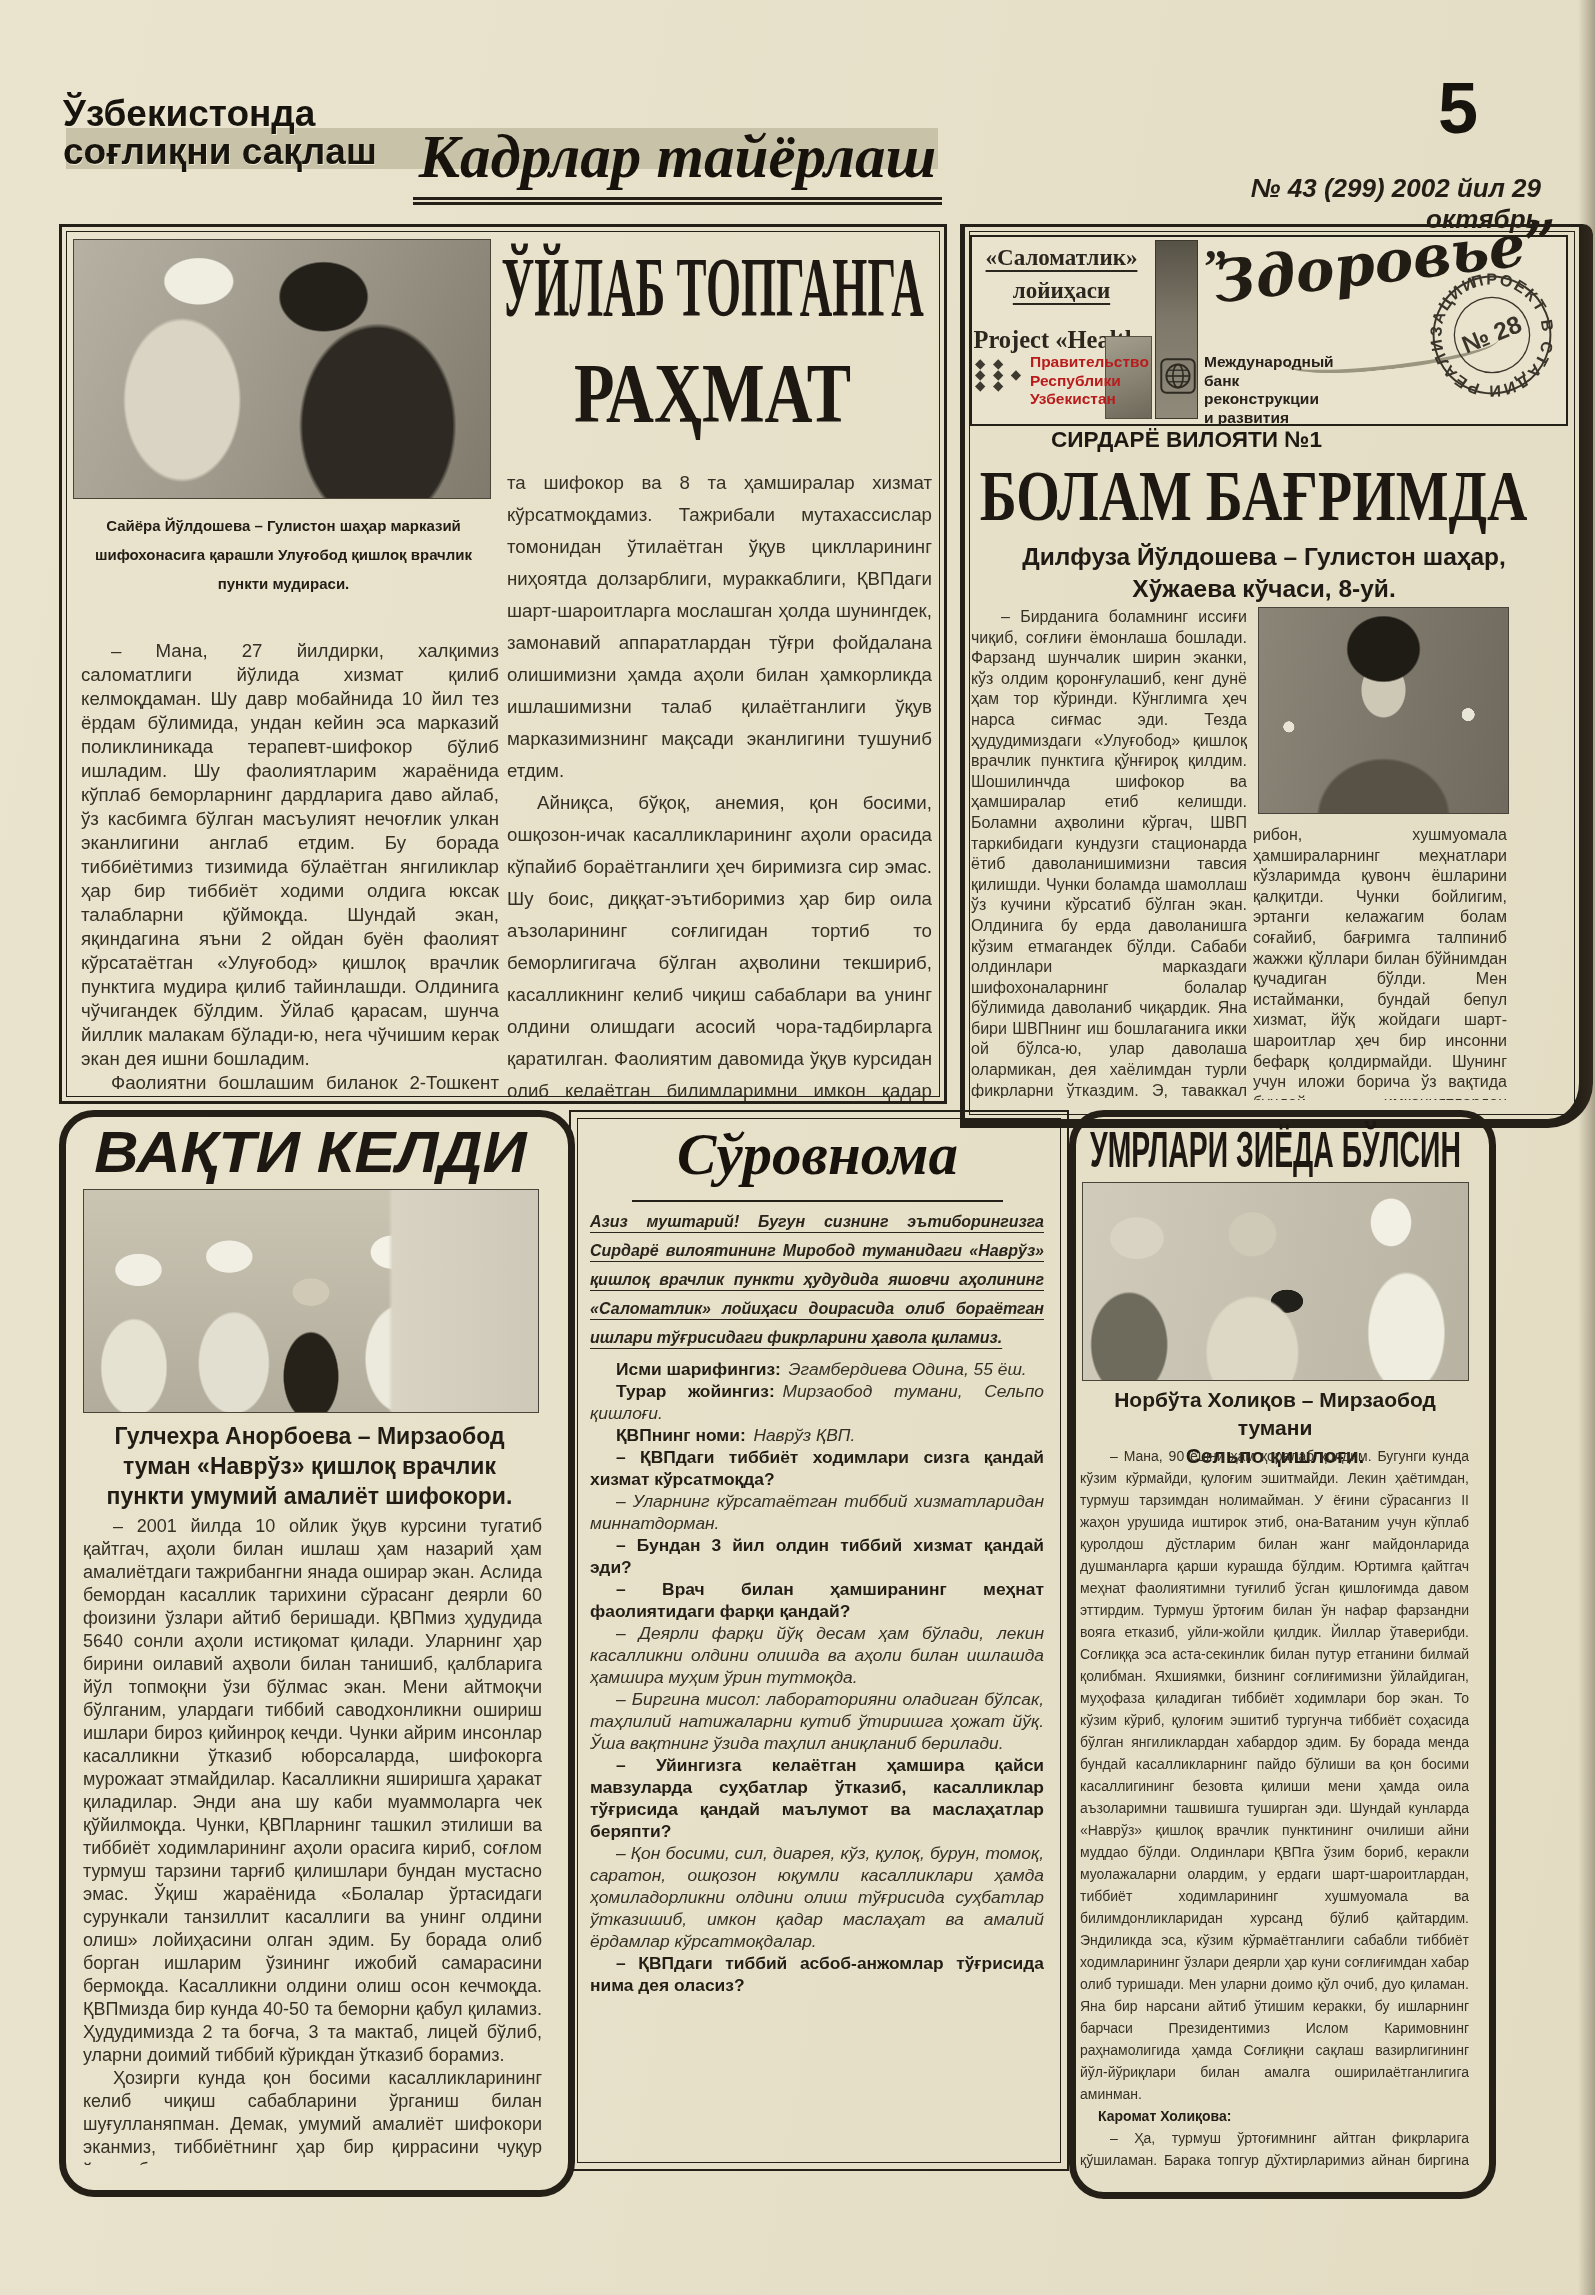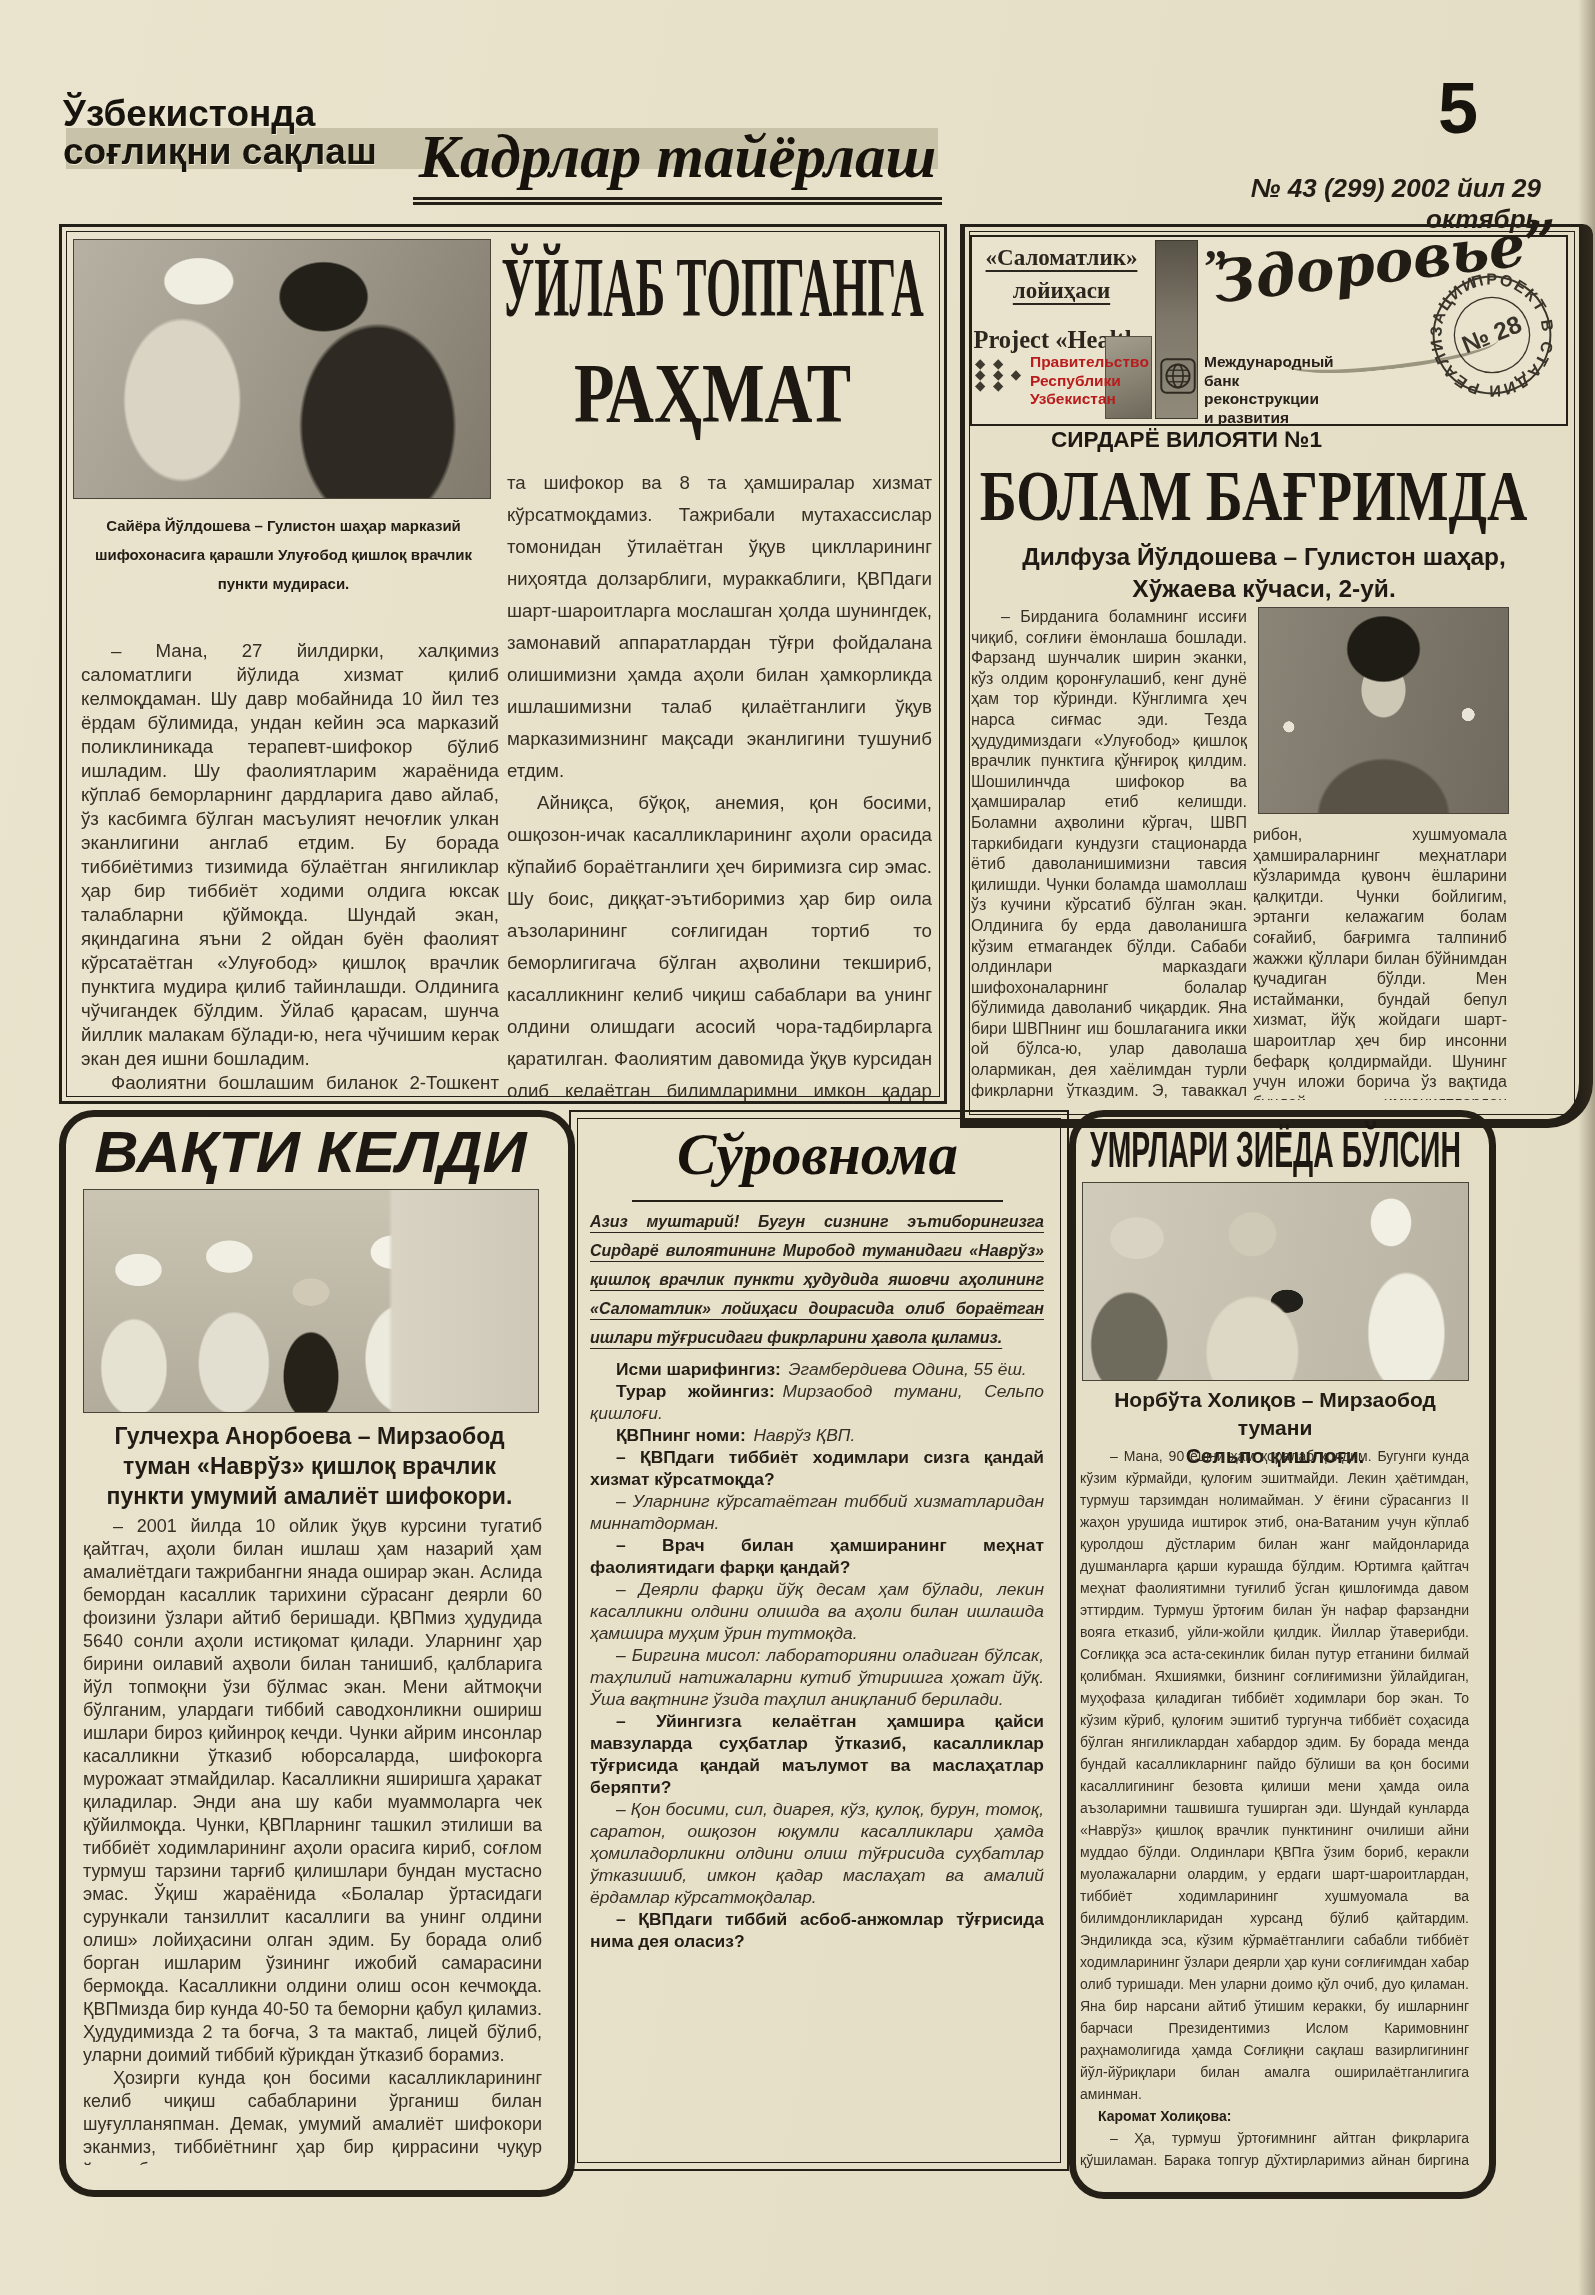--- a/index.html
+++ b/index.html
@@ -202,21 +202,21 @@
 <div class="abs" id="bank-text">Международный банк
 реконструкции
 и развития</div>
 <div class="abs" id="region-line">СИРДАРЁ ВИЛОЯТИ №1</div>
 
 <svg class="abs hl" id="title2" width="567" height="80" viewBox="0 0 880 124">
   <text x="440" y="102" text-anchor="middle" font-size="112" font-family="Liberation Serif, serif" textLength="850" lengthAdjust="spacingAndGlyphs">БОЛАМ БАҒРИМДА</text>
 </svg>
 <div class="abs" id="byline2">
   <div>Дилфуза Йўлдошева – Гулистон шаҳар,</div>
-  <div>Хўжаева кўчаси, 2-уй.</div>
+  <div>Хўжаева кўчаси, 8-уй.</div>
 </div>
 <div class="abs bodytext" id="a2col1">
   <p>– Бирданига боламнинг иссиғи чиқиб, соғлиғи ёмонлаша бошлади. Фарзанд шунчалик ширин эканки, кўз олдим қоронғулашиб, кенг дунё ҳам тор кўринди. Кўнглимга ҳеч нарса сиғмас эди. Тезда ҳудудимиздаги «Улуғобод» қишлоқ врачлик пунктига қўнғироқ қилдим. Шошилинчда шифокор ва ҳамширалар етиб келишди. Боламни аҳволини кўргач, ШВП таркибидаги кундузги стационарда ётиб даволанишимизни тавсия қилишди. Чунки боламда шамоллаш ўз кучини кўрсатиб бўлган экан. Олдинига бу ерда даволанишга кўзим етмагандек бўлди. Сабаби олдинлари марказдаги шифохоналарнинг болалар бўлимида даволаниб чиқардик. Яна бири ШВПнинг иш бошлаганига икки ой бўлса-ю, улар даволаша олармикан, дея хаёлимдан турли фикрларни ўтказдим. Э, таваккал дея ҚВПга бориб, муолажаларни бошладик. Мана, кўриб турганингиздек, ўғлимнинг соғлиғи кундан-кун яхшиланиб, чеҳраси очилди. Айниқса, шифокорлардан Сайёра опа, Гавҳар опа, Лола опа ва бир қанча меҳ-</p>
 </div>
 <div class="photo" id="photo2"></div>
 <div class="abs bodytext" id="a2col2">
   <p class="noindent">рибон, хушмуомала ҳамшираларнинг меҳнатлари кўзларимда қувонч ёшларини қалқитди. Чунки бойлигим, эртанги келажагим болам соғайиб, бағримга талпиниб жажжи қўллари билан бўйнимдан қучадиган бўлди. Мен истайманки, бундай бепул хизмат, йўқ жойдаги шарт-шароитлар ҳеч бир инсонни бефарқ қолдирмайди. Шунинг учун иложи борича ўз вақтида бундай имкониятлардан фойдаланиш ўз самарасини кўрсатар экан.</p>
 </div>
 
 <div class="box" id="box3"></div>
@@ -234,20 +234,21 @@
     <div class="inner"></div>
   </div>
 <div class="abs" id="title4">Сўровнома</div>
 <div class="abs" id="s-intro">Азиз муштарий! Бугун сизнинг эътиборингизга Сирдарё вилоятининг Миробод туманидаги «Наврўз» қишлоқ врачлик пункти ҳудудида яшовчи аҳолининг «Саломатлик» лойиҳаси доирасида олиб бораётган ишлари тўғрисидаги фикрларини ҳавола қиламиз.</div>
 <div class="abs" id="s-qa">
   <p><span class="fl">Исми шарифингиз:</span><span class="fv">Эгамбердиева Одина, 55 ёш.</span></p>
   <p><span class="fl">Турар жойингиз:</span><span class="fv">Мирзаобод тумани, Сельпо қишлоғи.</span></p>
   <p><span class="fl">ҚВПнинг номи:</span><span class="fv">Наврўз ҚВП.</span></p>
   <p class="q">– ҚВПдаги тиббиёт ходимлари сизга қандай хизмат кўрсатмоқда?</p>
   <p class="a">– Уларнинг кўрсатаётган тиббий хизматларидан миннатдорман.</p>
+  <p class="q">– Бундан 3 йил олдин тиббий хизмат қандай эди?</p>
   <p class="q">– Врач билан ҳамширанинг меҳнат фаолиятидаги фарқи қандай?</p>
   <p class="a">– Деярли фарқи йўқ десам ҳам бўлади, лекин касалликни олдини олишда ва аҳоли билан ишлашда ҳамшира муҳим ўрин тутмоқда.</p>
   <p class="a">– Биргина мисол: лабораторияни оладиган бўлсак, таҳлилий натижаларни кутиб ўтиришга ҳожат йўқ. Ўша вақтнинг ўзида таҳлил аниқланиб берилади.</p>
   <p class="q">– Уйингизга келаётган ҳамшира қайси мавзуларда суҳбатлар ўтказиб, касалликлар тўғрисида қандай маълумот ва маслаҳатлар беряпти?</p>
   <p class="a">– Қон босими, сил, диарея, кўз, қулоқ, бурун, томоқ, саратон, ошқозон юқумли касалликлари ҳамда ҳомиладорликни олдини олиш тўғрисида суҳбатлар ўтказишиб, имкон қадар маслаҳат ва амалий ёрдамлар кўрсатмоқдалар.</p>
   <p class="q">– ҚВПдаги тиббий асбоб-анжомлар тўғрисида нима дея оласиз?</p>
 
 </div>
 
 <div class="box" id="box5"></div>

